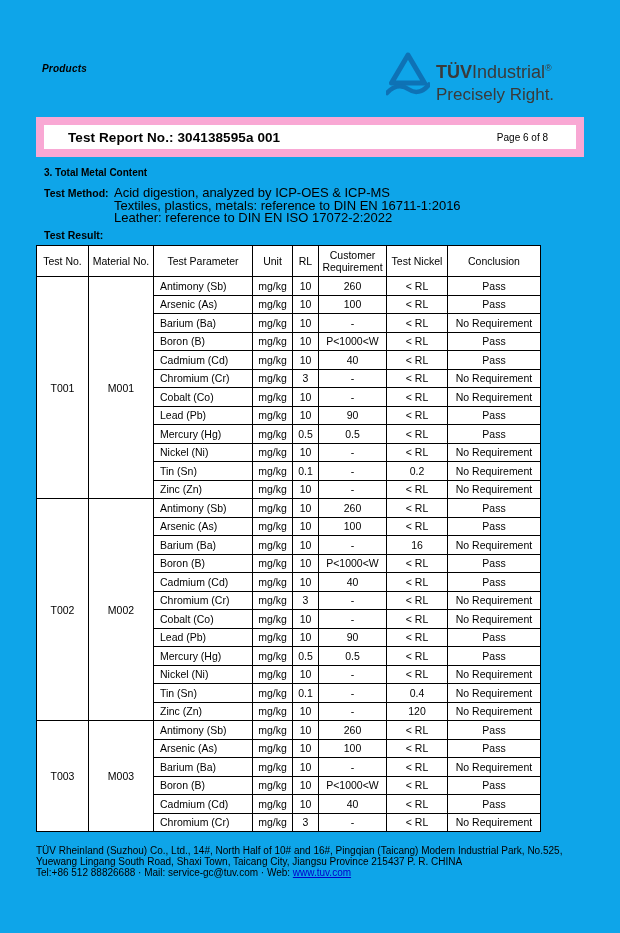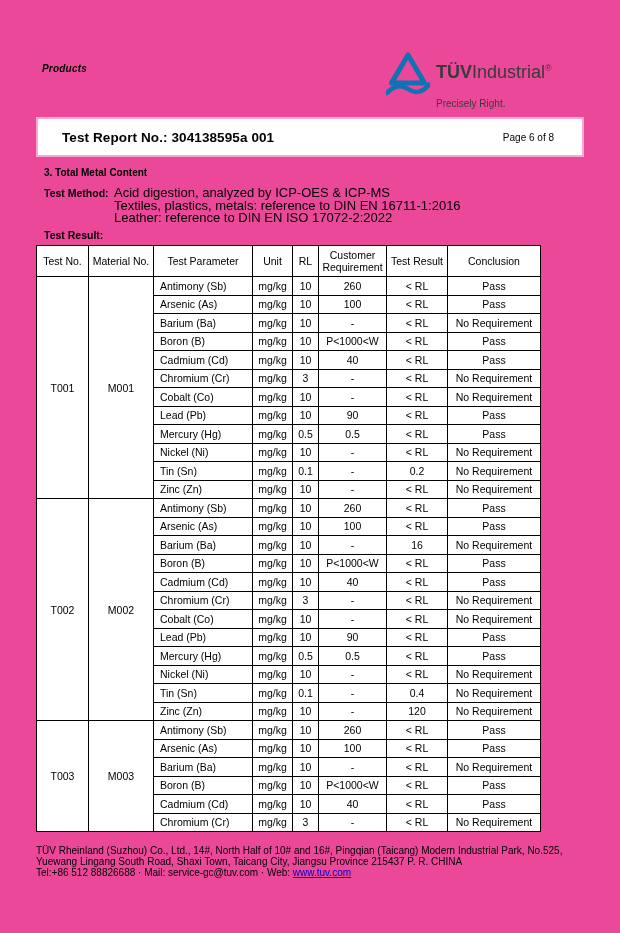--- a/index.html
+++ b/index.html
@@ -1,30 +1,30 @@
 <!DOCTYPE html>
 <html><head>
 <meta charset="utf-8">
 <style>
   * { margin:0; padding:0; box-sizing:border-box; }
   html,body { background:#fff; }
   body { font-family:"Liberation Sans", sans-serif; color:#000; }
-  .page { position:relative; width:620px; height:933px; background:#ec4899; overflow:hidden; }
+  .page { position:relative; width:620px; height:933px; background:#0ea5e9; overflow:hidden; }
 
   .products { position:absolute; top:63px; left:42px; font-size:10px; font-weight:bold; font-style:italic; letter-spacing:.2px; }
 
   .logo { position:absolute; top:51px; left:386px; display:flex; align-items:flex-start; }
   .logo-mark { display:block; flex:0 0 auto; }
   .logo-text { margin-left:6px; margin-top:7px; }
   .logo-line1 { font-size:18px; color:#3a3a3a; line-height:20px; white-space:nowrap; }
   .logo-tuv { font-weight:bold; }
   .logo-reg { font-size:9px; vertical-align:super; }
-  .logo-tagline { font-size:10px; color:#3a3a3a; margin-top:16px; }
-
-  .title-box { position:absolute; top:117px; left:36px; width:548px; height:40px; border:2px solid #f9a8d4;
+  .logo-tagline { font-size:17px; color:#3a3a3a; margin-top:3px; }
+
+  .title-box { position:absolute; top:117px; left:36px; width:548px; height:40px; border:8px solid #f9a8d4;
                display:flex; align-items:center; justify-content:space-between; padding:0 28px 0 24px; background:#fff; }
   .report-no { font-size:13.5px; font-weight:bold; letter-spacing:.1px; }
   .page-no { font-size:10px; }
 
   .section-heading { position:absolute; top:167px; left:44px; font-size:10px; font-weight:bold; }
 
   .method { position:absolute; top:187px; left:44px; display:flex; }
   .method-label { width:70px; flex:0 0 auto; font-size:10.5px; font-weight:bold; line-height:12.5px; }
   .method-lines { font-size:13px; line-height:12.5px; }
 
@@ -89,21 +89,21 @@
         <col style="width:93px">
     </colgroup>
     <thead id="table-head">
         <tr>
           <th>Test No.</th>
           <th>Material No.</th>
           <th>Test Parameter</th>
           <th>Unit</th>
           <th>RL</th>
           <th>Customer Requirement</th>
-          <th>Test Result</th>
+          <th>Test Nickel</th>
           <th>Conclusion</th>
         </tr>
       </thead>
     <tbody id="table-body">
         <tr>
           <td rowspan="12">T001</td>
           <td rowspan="12">M001</td>
           <td class="c-left">Antimony (Sb)</td>
           <td>mg/kg</td>
           <td>10</td>

